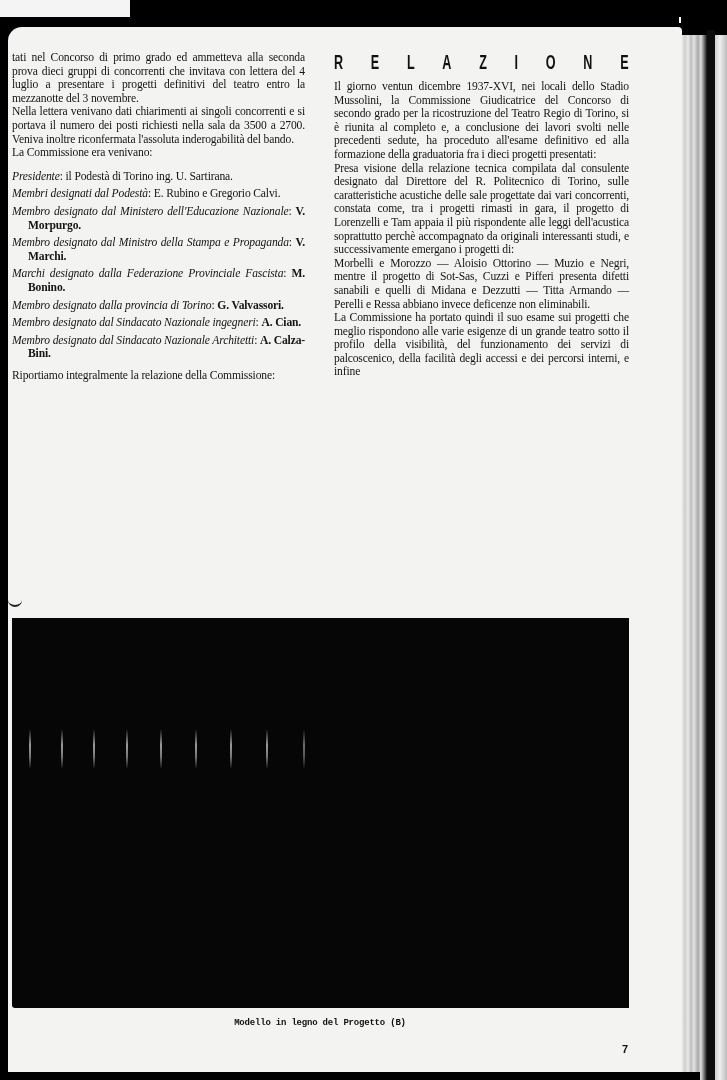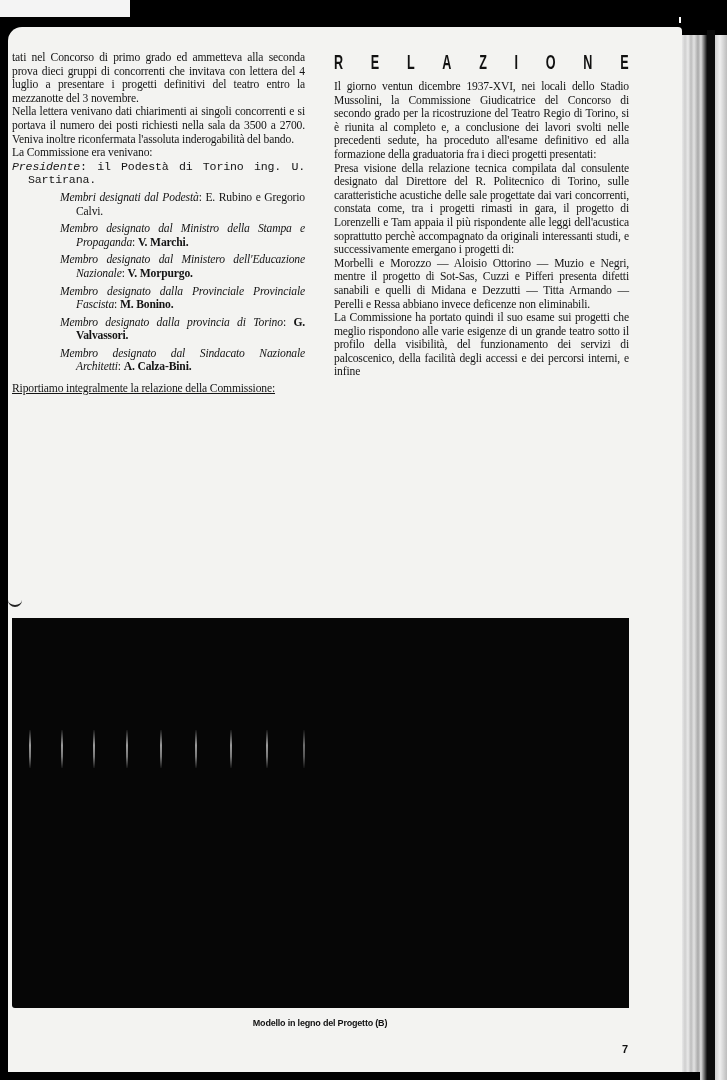--- a/index.html
+++ b/index.html
@@ -26,49 +26,49 @@
   .speck { position:absolute; left:679px; top:17px; width:2px; height:6px; background:#fff; }
 
   .col {
     position:absolute; top:51px;
     font-size:11.6px; line-height:13.6px; color:#141414;
     font-stretch:condensed; letter-spacing:-0.15px;
   }
   .col-left { left:12px; width:293px; }
   .col-right { left:334px; width:295px; }
   .col p { margin:0; text-align:justify; text-indent:0; }
-  .col p.gap { margin-top:8px;text-decoration:underline; }
+  .col p.gap { margin-top:8px; }
   .member {
     margin:0; padding-left:16px; text-indent:-16px; text-align:justify;
   }
-  .member + .member { margin-top:4px;margin-left:48px; }
+  .member + .member { margin-top:4px; }
   .member .role { font-style:italic; }
   .member .name { font-weight:bold; }
-  .col-left .president { margin-top:0;font-family:Liberation Mono, monospace; }
+  .col-left .president { margin-top:10px; }
 
   .heading {
     display:flex; justify-content:space-between;
     font-family:"Liberation Sans","DejaVu Sans",sans-serif;
     font-weight:bold; font-size:21px; letter-spacing:0;
     transform:scaleX(0.6); transform-origin:left;
     width:491px; margin:0 0 7px 0; line-height:22px; color:#111;
   }
 
   .brace { position:absolute; left:8px; top:599px; width:14px; height:6px; border-bottom:2px solid #222; border-radius:0 0 8px 8px; }
 
   .photo {
     position:absolute; left:12px; top:618px; width:617px; height:390px;
     background:#060606;
     border-bottom-left-radius:3px;
   }
   .photo .strip { position:absolute; top:112px; width:2px; height:38px; background:linear-gradient(to bottom,#111,#9a9a9a 40%,#777 70%,#111); }
 
   .caption {
     position:absolute; left:0; top:1018px; width:640px; text-align:center;
-    font-family:Liberation Sans, sans-serif;
+    font-family:Liberation Mono, monospace;
     font-weight:bold; font-size:9px; color:#111; letter-spacing:-0.2px;
   }
   .page-number {
     position:absolute; left:622px; top:1043px;
     font-family:"Liberation Sans","DejaVu Sans",sans-serif; font-weight:bold; font-size:11px; color:#111;
   }
   .bottom-black { position:absolute; left:0; top:1072px; width:700px; height:8px; background:#000; }
 </style>
 </head>
 <body>
@@ -80,24 +80,25 @@
 <div class="edge-light"></div>
 <div class="speck"></div>
 
 <div class="col col-left">
   <p>tati nel Concorso di primo grado ed ammetteva alla seconda prova dieci gruppi di concorrenti che invitava con lettera del 4 luglio a presentare i progetti definitivi del teatro entro la mezzanotte del 3 novembre.</p>
   <p>Nella lettera venivano dati chiarimenti ai singoli concorrenti e si portava il numero dei posti richiesti nella sala da 3500 a 2700. Veniva inoltre riconfermata l'assoluta inderogabilità del bando.</p>
   <p>La Commissione era venivano:</p>
 
   <div class="member president"><span class="role">Presidente</span>: <span>il Podestà di Torino ing. U. Sartirana.</span></div>
   <div class="member"><span class="role">Membri designati dal Podestà</span>: <span>E. Rubino e Gregorio Calvi.</span></div>
+  <div class="member"><span class="role">Membro designato dal Ministero dell'Educazione Nazionale</span>: <span class="name">V. Morpurgo.</span></div>
   <div class="member"><span class="role">Membro designato dal Ministro della Stampa e Propaganda</span>: <span class="name">V. Marchi.</span></div>
-  <div class="member"><span class="role">Membro designato dal Ministero dell'Educazione Nazionale</span>: <span class="name">V. Morpurgo.</span></div>
-  <div class="member"><span class="role">Membro designato dalla Provinciale Provinciale Fascista</span>: <span class="name">M. Bonino.</span></div>
+  <div class="member"><span class="role">Marchi designato dalla Federazione Provinciale Fascista</span>: <span class="name">M. Bonino.</span></div>
   <div class="member"><span class="role">Membro designato dalla provincia di Torino</span>: <span class="name">G. Valvassori.</span></div>
+  <div class="member"><span class="role">Membro designato dal Sindacato Nazionale ingegneri</span>: <span class="name">A. Cian.</span></div>
   <div class="member"><span class="role">Membro designato dal Sindacato Nazionale Architetti</span>: <span class="name">A. Calza-Bini.</span></div>
 
   <p class="gap">Riportiamo integralmente la relazione della Commissione:</p>
 </div>
 
 <div class="col col-right">
   <div class="heading">
     <span>R</span>
     <span>E</span>
     <span>L</span>

